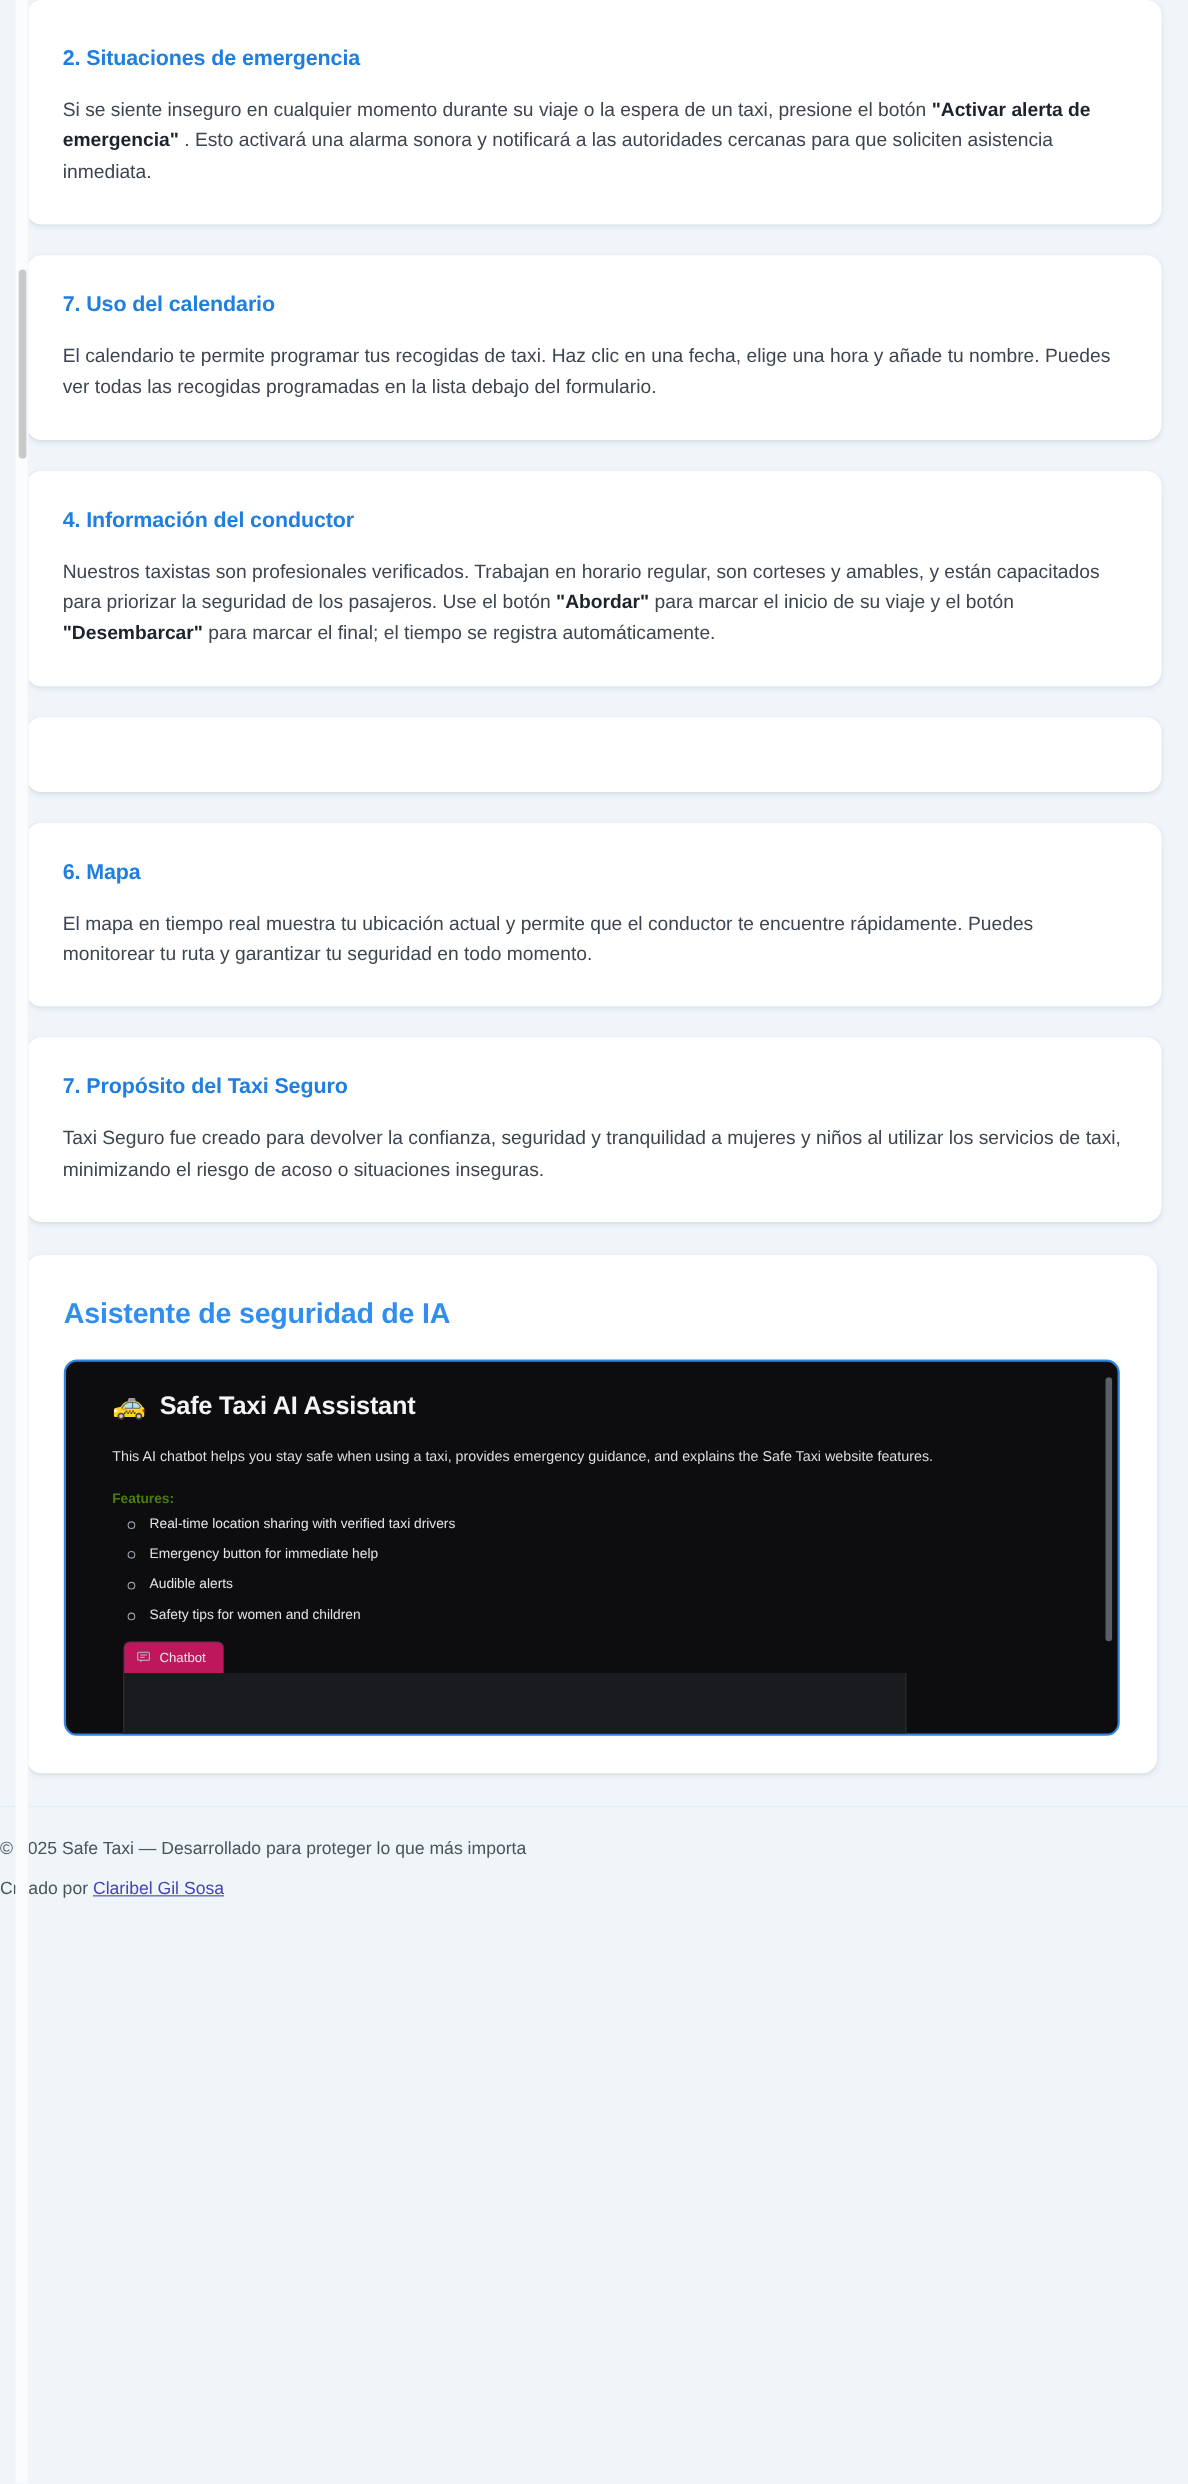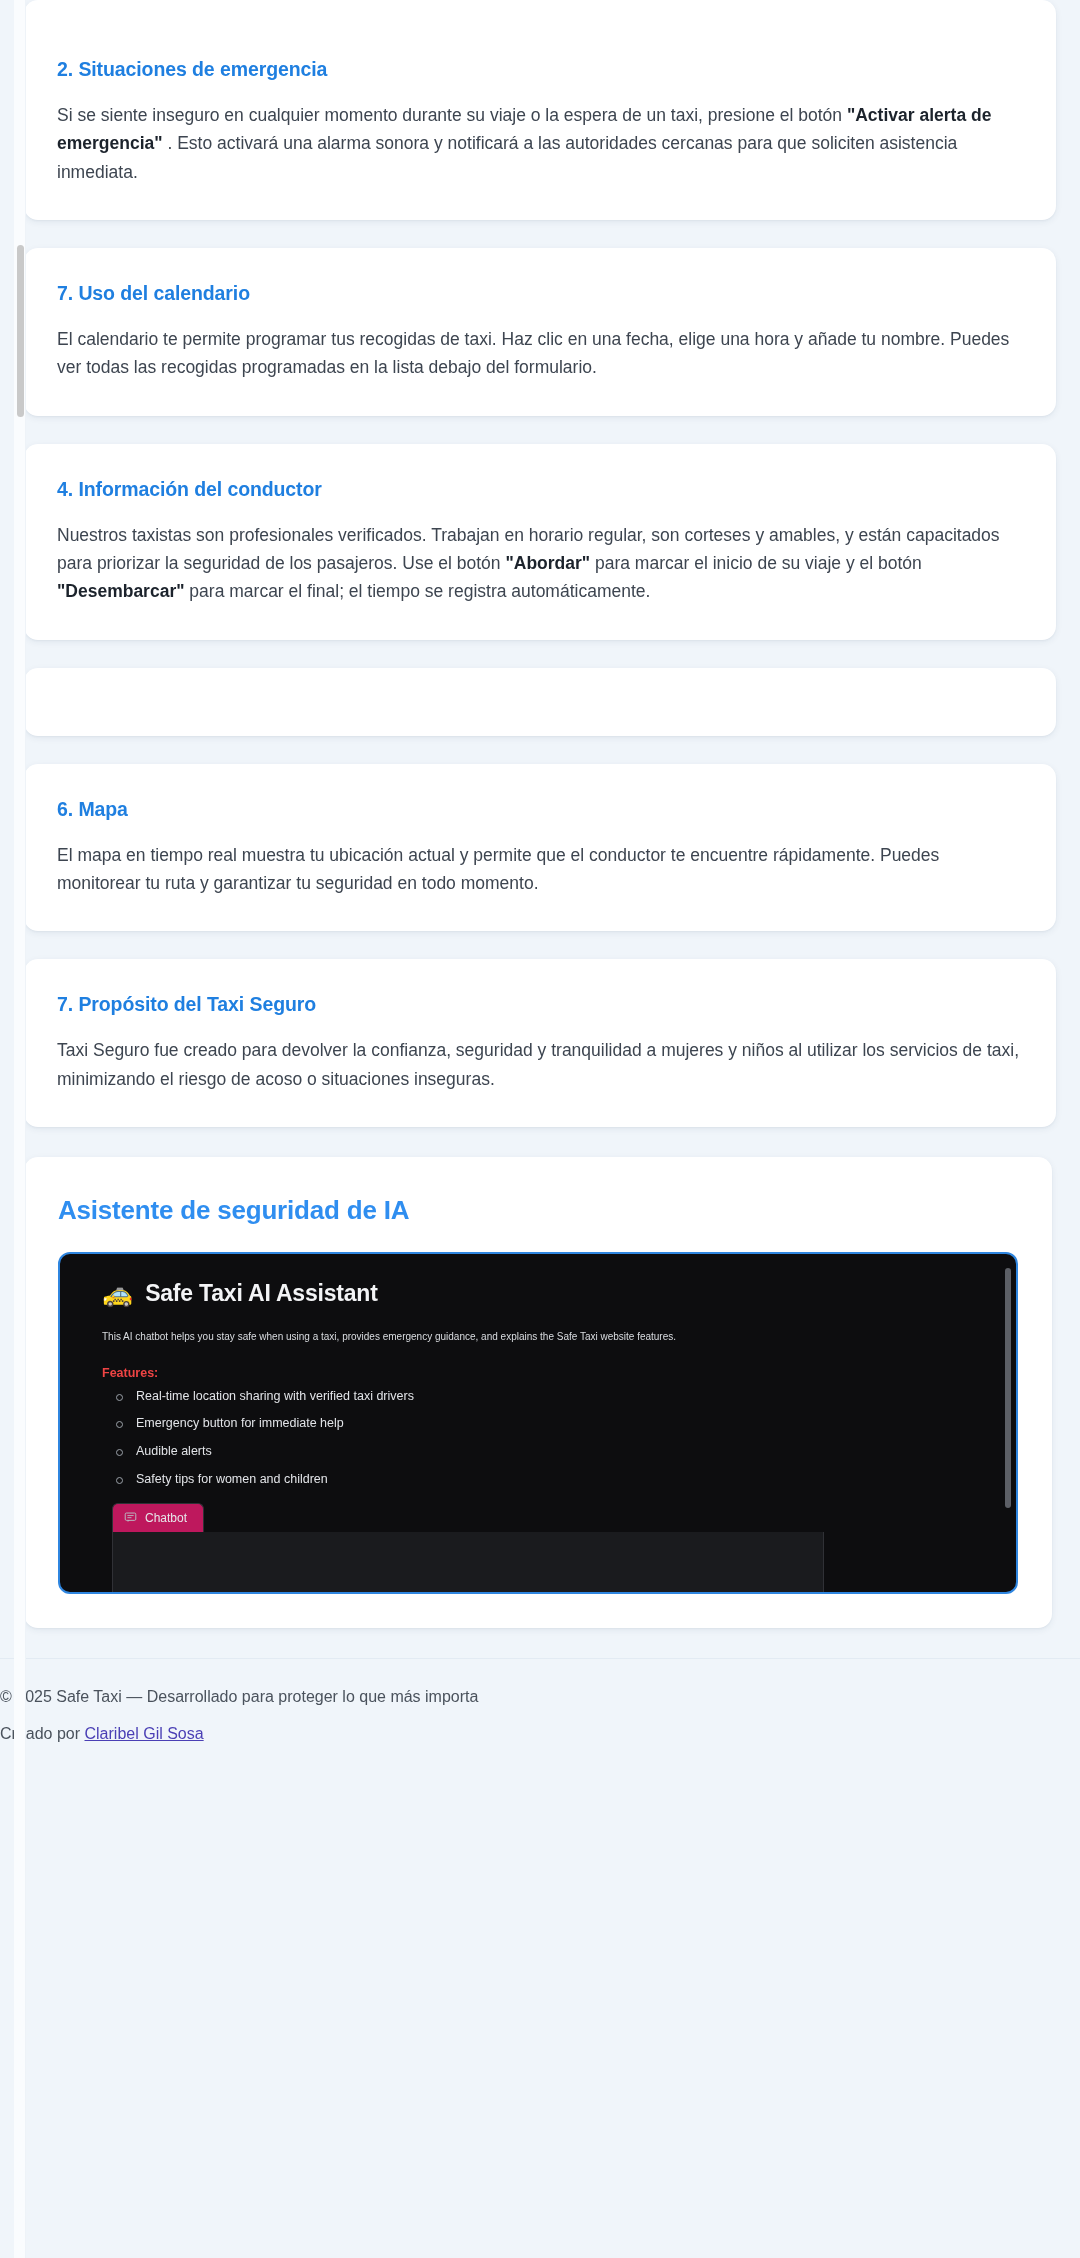--- a/index.html
+++ b/index.html
@@ -68,21 +68,21 @@
     font-size: 17.5px;
     line-height: 1.62;
     margin: 0;
     font-weight: 400;
   }
   .card-body b { color: #1c232c; font-weight: 700; }
 
   
   .card-clipped {
     margin-top: -24px;
-    padding-top: 58px;
+    padding-top: 42px;
   }
 
   
   .assistant-card {
     background: #ffffff;
     border-radius: 14px;
     box-shadow: 0 2px 7px rgba(26, 55, 90, 0.07), 0 1px 2px rgba(26,55,90,0.05);
     margin: 30px 28px 0 24px;
     padding: 38px 34px 34px 34px;
   }
@@ -111,27 +111,27 @@
   }
   .chat-emoji { font-size: 25px; line-height: 1; }
   .chat-header-title {
     color: #f3f4f6;
     font-size: 23px;
     font-weight: 700;
     letter-spacing: -0.2px;
   }
   .chat-intro {
     color: #dadde1;
-    font-size: 10px;
+    font-size: 13px;
     line-height: 1.65;
     margin: 0 0 20px 0;
     max-width: 770px;
   }
   .chat-features-label {
-    color: #ef4444;
+    color: #4d7c0f;
     font-size: 12.5px;
     font-weight: 700;
     margin: 0 0 10px 0;
   }
   .chat-feature-list {
     list-style: none;
     margin: 0 0 16px 0;
     padding: 0 0 0 14px;
   }
   .chat-feature-list li {

